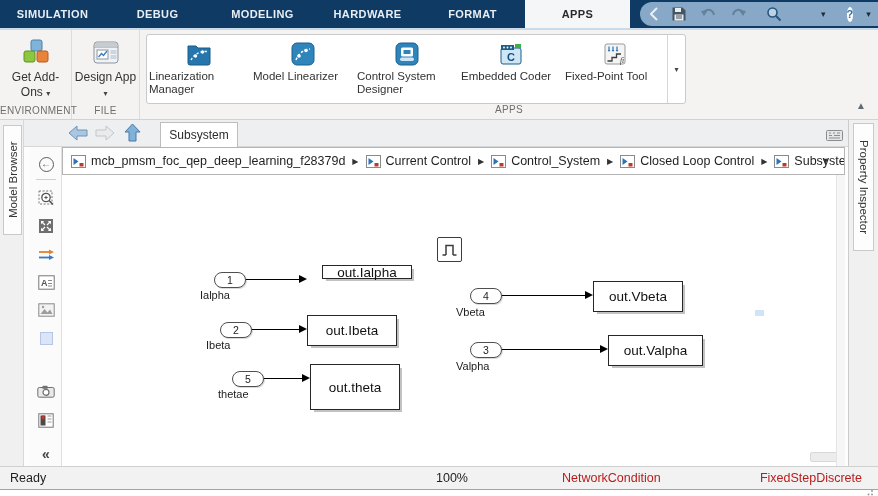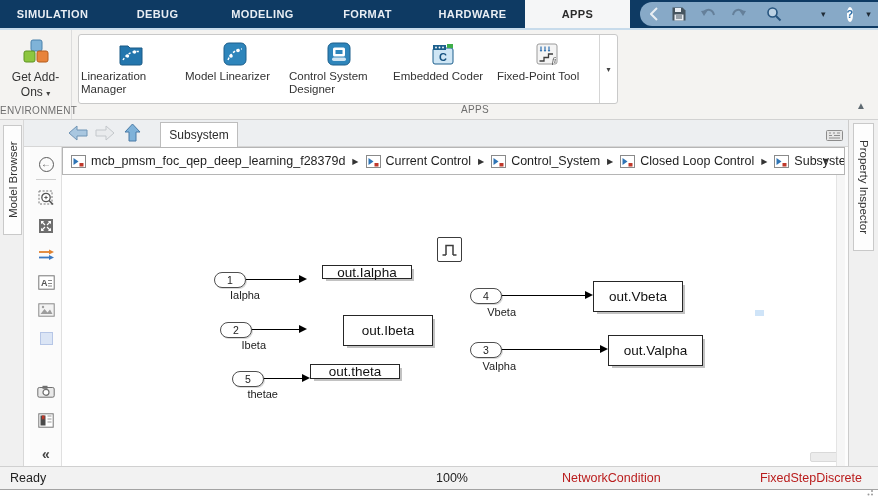--- a/index.html
+++ b/index.html
@@ -59,21 +59,21 @@
   .breadcrumb { position:absolute; left:62px; top:147px; width:783px; height:28px; background:#fff; border:1px solid #b5b5b5; display:flex; align-items:center; padding:0 24px 0 8px; font-size:12.5px; color:#1f1f1f; white-space:nowrap; overflow:hidden; }
   .crumb { display:flex; align-items:center; gap:5px; cursor:default; }
   .crumb-sep { font-size:8px; color:#333; margin:0 7px; }
   .crumb-caret { position:absolute; right:48px; top:156px; font-size:9px; color:#333; cursor:default; }
 
   
   .canvas { position:absolute; left:62px; top:175px; width:783px; height:291px; background:#fff; }
   .vscroll { position:absolute; right:0; top:0; width:9px; height:291px; background:#f6f6f6; border-left:1px solid #e4e4e4; }
   .hridge { position:absolute; left:748px; top:277px; width:34px; height:10px; background:#ececec; border:1px solid #d9d9d9; border-radius:2px; cursor:default; }
   .inport { position:absolute; width:32px; height:16px; background:#fff; border:1.4px solid #4f4f4f; border-radius:9px; display:flex; align-items:center; justify-content:center; font-size:10.5px; color:#222; box-shadow:1px 1px 0 #dadada; cursor:default; }
-  .port-label { position:absolute; width:60px; text-align:right; font-size:11px; color:#1c1c1c; cursor:default; }
+  .port-label { position:absolute; width:60px; text-align:left; font-size:11px; color:#1c1c1c; cursor:default; }
   .outblock { position:absolute; background:#fff; border:1.5px solid #262626; box-shadow:3px 3px 0 -1px #c2c2c2; display:flex; align-items:center; justify-content:center; font-size:13.5px; color:#111; cursor:default; }
   .wire { position:absolute; height:1.4px; background:#000; }
   .arrowhead { position:absolute; width:0; height:0; border-left:8px solid #000; border-top:4.5px solid transparent; border-bottom:4.5px solid transparent; }
   .pulse { position:absolute; left:375px; top:62px; width:25px; height:25px; background:#fff; border:1.6px solid #3c3c3c; border-radius:2px; display:flex; align-items:center; justify-content:center; cursor:default; }
   .canvas-dot { position:absolute; left:693px; top:135px; width:9px; height:6px; background:#cfe4f8; }
 
   
   .statusbar { position:absolute; left:0; top:466px; width:878px; height:24px; background:#f2f2f2; border-top:1px solid #d0d0d0; border-bottom:1px solid #a3a3a3; font-size:12.5px; color:#222; }
   .sb-item { position:absolute; top:4px; cursor:default; }
   .sb-link { color:#b91c1c; cursor:pointer; }
@@ -82,22 +82,22 @@
 </head>
 <body>
 
 <div class="window">
 
   <div class="menubar">
     <div class="menu-tabs">
       <div class="menu-tab">SIMULATION</div>
       <div class="menu-tab">DEBUG</div>
       <div class="menu-tab">MODELING</div>
+      <div class="menu-tab">HARDWARE</div>
       <div class="menu-tab">FORMAT</div>
-      <div class="menu-tab">HARDWARE</div>
       <div class="menu-tab active">APPS</div>
     </div>
     <div class="qat">
       <span>
           <svg width="8" height="14" viewBox="0 0 8 14">
             <polyline points="7,1 1,7 7,13" fill="none" stroke="#e9eef3" stroke-width="2"></polyline>
           </svg>
         </span>
       <span>
           <svg width="16" height="16" viewBox="0 0 16 16">
@@ -143,20 +143,39 @@
                 <rect x="2" y="12" width="11" height="11" rx="2" fill="#8dc63f" stroke="#5e9422"></rect>
                 <rect x="15" y="12" width="11" height="11" rx="2" fill="#e8833a" stroke="#b55c1d"></rect>
               </svg>
           </span>
           <span class="lbl"><span>Get Add-Ons</span> <span class="caret">▾</span></span>
         </div>
       </div>
       <div class="rgroup-label">ENVIRONMENT</div>
     </div>
 
+    <div class="rgroup" style="width:68px;">
+      <div class="rgroup-content">
+        <div class="big-btn">
+          <span class="ic">
+            <svg width="28" height="25" viewBox="0 0 28 25">
+                <rect x="2" y="2" width="24" height="21" rx="3" fill="#eef3f7" stroke="#8f959b"></rect>
+                <path d="M2 7 h24" stroke="#8f959b"></path>
+                <rect x="2.8" y="2.8" width="22.4" height="4" fill="#c6ccd2"></rect>
+                <rect x="5" y="10" width="11" height="9" fill="#fff" stroke="#8f959b"></rect>
+                <path d="M6.5 17 l3 -3.5 2 2 3.5 -4.5" stroke="#3a7abf" stroke-width="1.3" fill="none"></path>
+                <rect x="18.5" y="10" width="6" height="4" fill="#cdd6de"></rect>
+                <rect x="18.5" y="15" width="6" height="4" fill="#cdd6de"></rect>
+              </svg>
+          </span>
+          <span class="lbl"><span>Design App</span> <span class="caret">▾</span></span>
+        </div>
+      </div>
+      <div class="rgroup-label">FILE</div>
+    </div>
 
     <div class="rgroup" style="flex:1; border-right:none;">
       <div class="gallery-wrap">
         <div class="gallery">
           <div class="app-item">
             <span class="ic">
               <svg width="26" height="24" viewBox="0 0 26 24">
                   <path d="M2 4 h8 l2 2 h12 v15 a2 2 0 0 1 -2 2 H4 a2 2 0 0 1 -2 -2 z" fill="#2476ad" stroke="#1b5a86"></path>
                   <path d="M5 18 Q10 9 21 9.5" fill="none" stroke="#fff" stroke-width="1.4" stroke-dasharray="2.2 2"></path>
                   <circle cx="9.5" cy="14" r="1.7" fill="#fff"></circle>
@@ -377,27 +396,27 @@
     <div class="inport" style="left:152px; top:97px;">1</div>
     <div class="port-label" style="left:138px; top:114px;">Ialpha</div>
     <div class="wire" style="left:184px; top:104px; width:53px;"></div>
     <div class="arrowhead" style="left:237px; top:100px;"></div>
     <div class="outblock" style="left:260px; top:90px; width:90px; height:14px;">out.Ialpha</div>
 
     <div class="inport" style="left:158px; top:147px;">2</div>
     <div class="port-label" style="left:144px; top:164px;">Ibeta</div>
     <div class="wire" style="left:190px; top:154px; width:47px;"></div>
     <div class="arrowhead" style="left:237px; top:150px;"></div>
-    <div class="outblock" style="left:245px; top:140px; width:90px; height:31px;margin-left:36px;">out.Ibeta</div>
+    <div class="outblock" style="left:245px; top:140px; width:90px; height:31px;">out.Ibeta</div>
 
     <div class="inport" style="left:170px; top:196px;">5</div>
     <div class="port-label" style="left:156px; top:213px;">thetae</div>
     <div class="wire" style="left:202px; top:203px; width:38px;"></div>
     <div class="arrowhead" style="left:240px; top:199px;"></div>
-    <div class="outblock" style="left:248px; top:189px; width:90px; height:15px;">out.theta</div>
+    <div class="outblock" style="left:248px; top:189px; width:90px; height:46px;">out.theta</div>
 
     <div class="inport" style="left:408px; top:113px;">4</div>
     <div class="port-label" style="left:394px; top:131px;">Vbeta</div>
     <div class="wire" style="left:440px; top:120px; width:83px;"></div>
     <div class="arrowhead" style="left:523px; top:116px;"></div>
     <div class="outblock" style="left:531px; top:106px; width:90px; height:31px;">out.Vbeta</div>
 
     <div class="inport" style="left:408px; top:167px;">3</div>
     <div class="port-label" style="left:394px; top:185px;">Valpha</div>
     <div class="wire" style="left:440px; top:174px; width:98px;"></div>

